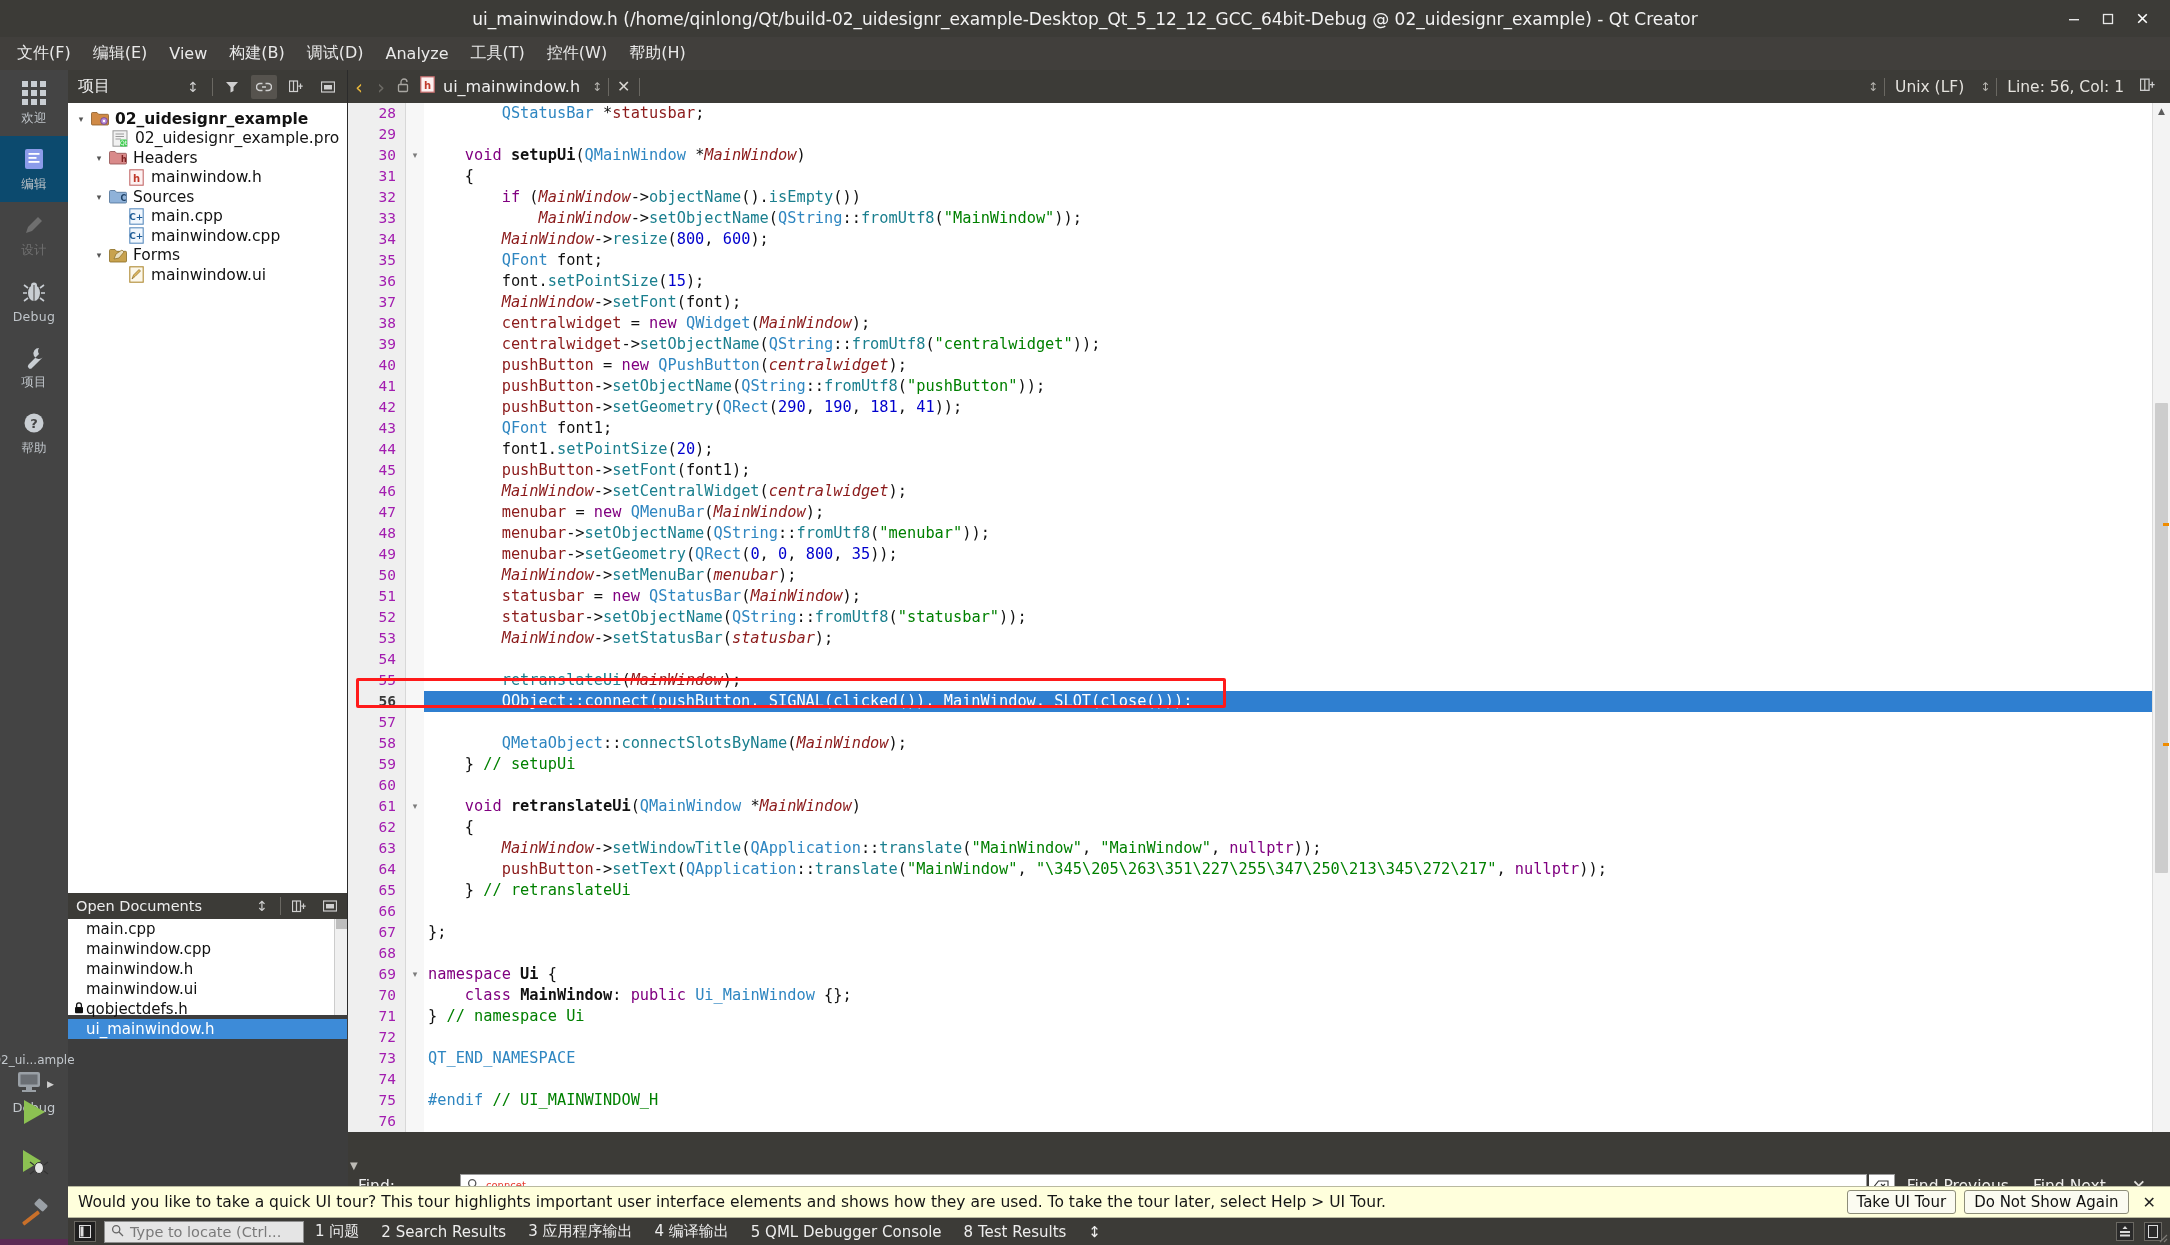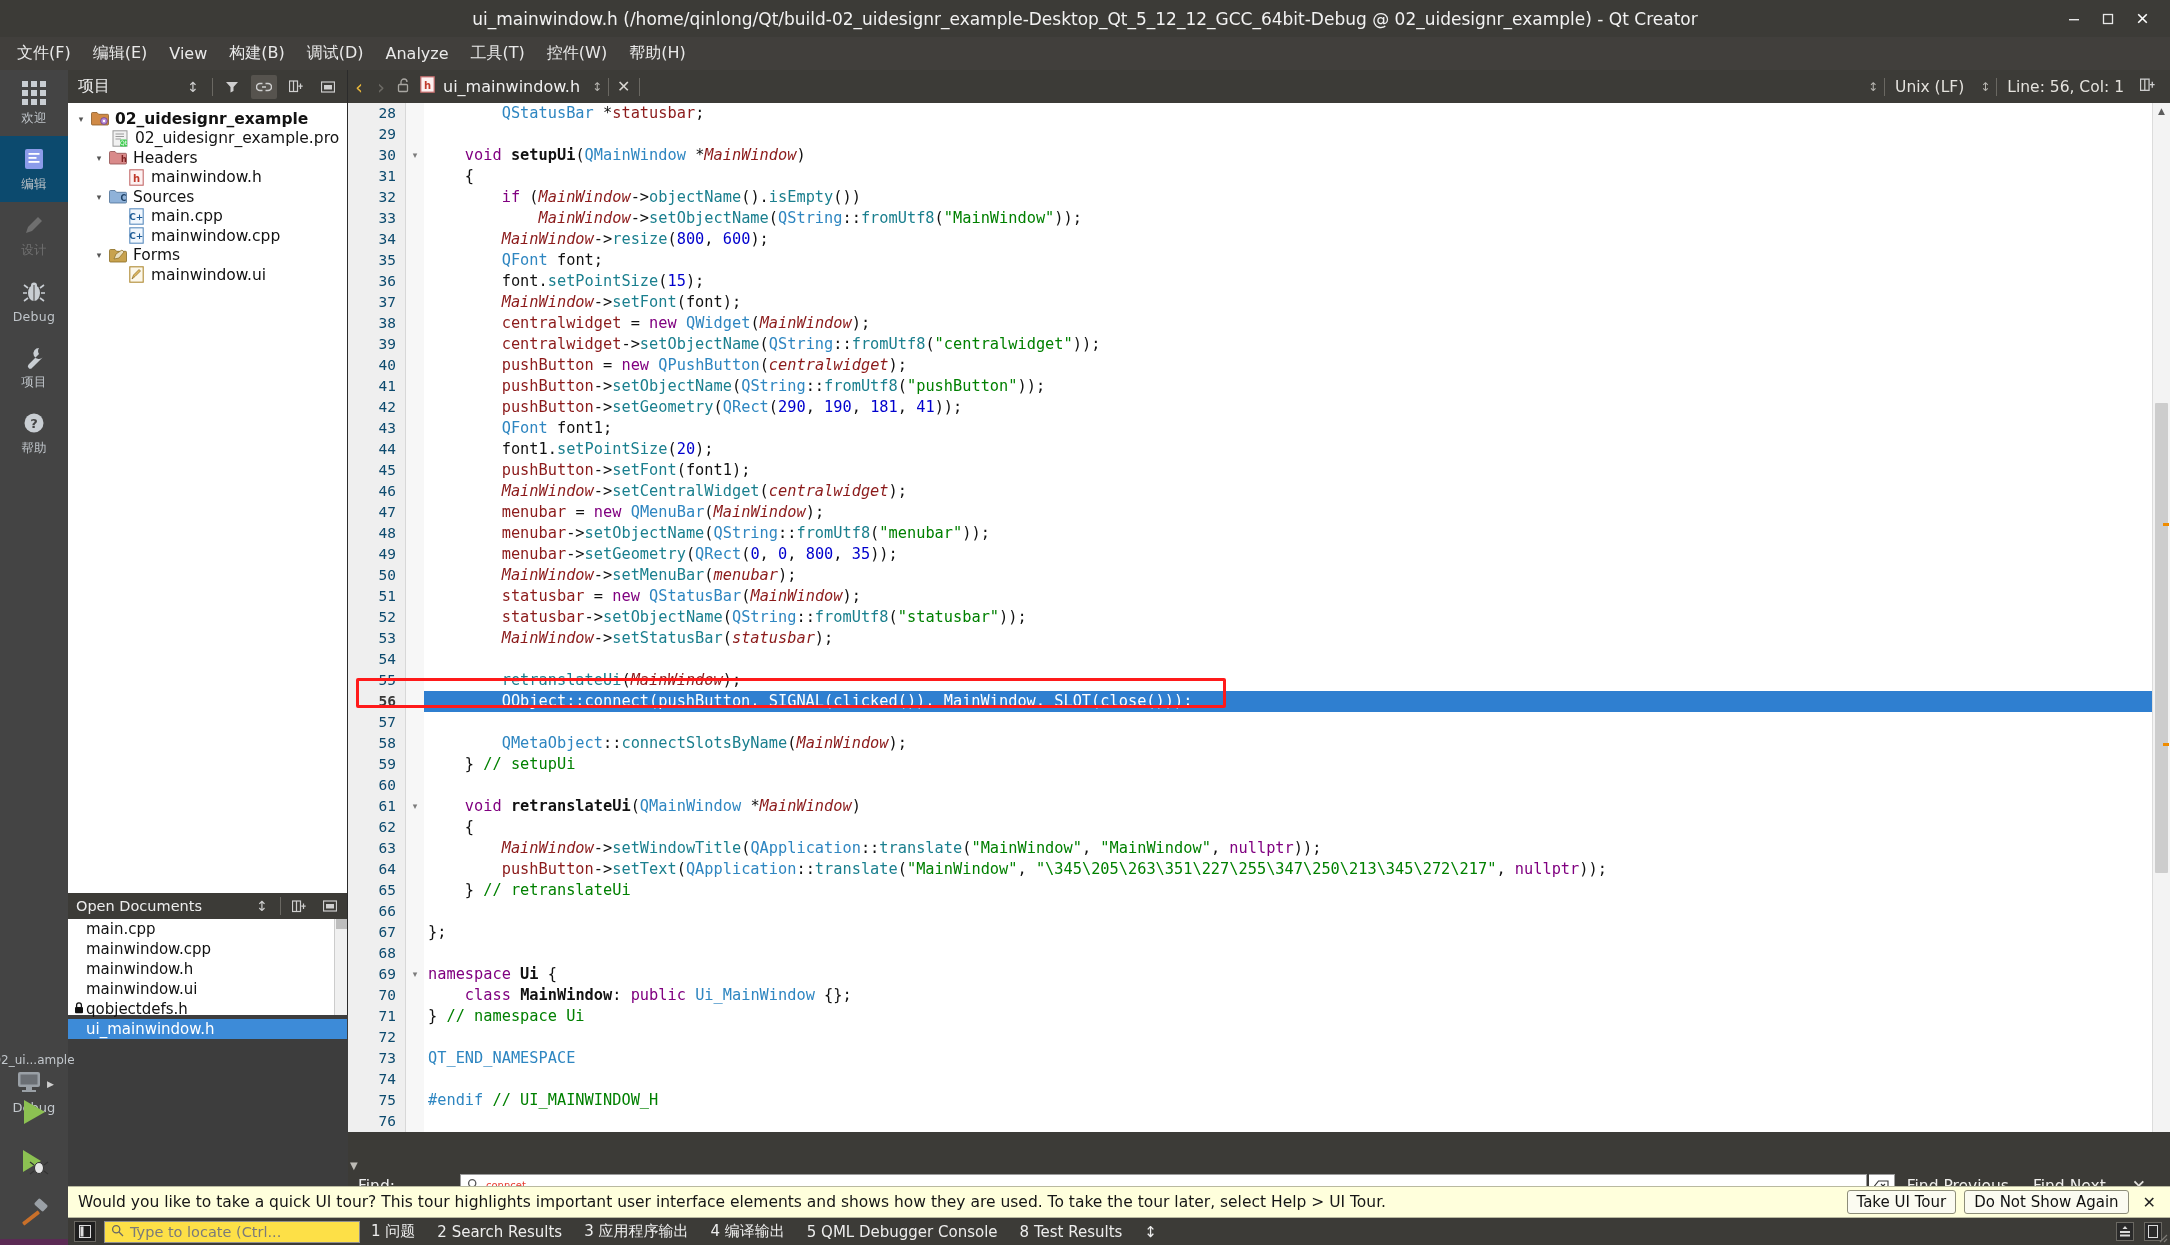--- a/index.html
+++ b/index.html
@@ -146,21 +146,21 @@
     background:#efefef; border-right:1px solid #d8d8d8;
   }
   #foldcol { position:absolute; left:58px; top:0; width:18px; height:100%; background:#f7f7f7; }
   #codearea { position:absolute; left:76px; top:0; right:18px; height:100%; }
 
   .ln, .code-line {
     height: 21px; line-height: 21px;
     font-family: "DejaVu Sans Mono", "Liberation Mono", monospace;
     font-size: 15.3px; white-space: pre;
   }
-  .ln { text-align:right; padding-right:9px; color:#0c4a6e; font-size:14.5px; }
+  .ln { text-align:right; padding-right:9px; color:#a21caf; font-size:14.5px; }
   .ln.cur { color:#3a3a3a; font-weight:bold; }
   .fold { text-align:center; color:#7c7c7c; font-size:9px; height:21px; line-height:21px; }
   .code-line { padding-left: 4px; color:#111; }
   .code-line.hl { background:#2f7fd0; color:#ffffff; }
 
   
   .k  { color:#800080; }          
   .t  { color:#2e86c1; }          
   .fn { color:#1a7f8e; }          
   .fnb{ color:#111; font-weight:bold; }
@@ -220,21 +220,21 @@
   .tour-x { color:#222; font-size:16px; padding: 0 6px; }
 
   
   #statusbar {
     position:absolute; left:68px; bottom:0; right:0; height: 27px;
     background:#3c3b37; display:flex; align-items:center; padding-left:6px; gap:0;
   }
   .sb-toggle { width:22px; height:21px; background:#1f1f1f; border:1px solid #6a6862;
                display:flex; align-items:center; justify-content:center; color:#dcdcdc; font-size:12px; }
   .locate {
-    margin-left:8px; width: 256px; height:22px; background:#fde047; border:1px solid #8f8f8f;
+    margin-left:8px; width: 200px; height:22px; background:#e5e5e5; border:1px solid #8f8f8f;
     display:flex; align-items:center; gap:6px; padding: 0 6px;
   }
   .locate .ph { color:#7a7a7a; font-size:14.5px; white-space:nowrap; }
   .sb-item { color:#ededed; font-size:15px; padding: 0 11px; white-space:nowrap; }
   #statusbar .spacer { flex:1; }
   .sb-right { display:flex; align-items:center; gap:10px; padding-right:8px; }
   .sb-sq { width:18px; height:19px; background:#2a2a2a; border:1px solid #6a6862;
            display:flex; align-items:center; justify-content:center; color:#ddd; font-size:9px; }
   #grip { position:absolute; right:2px; bottom:2px; width:12px; height:12px; }
 

